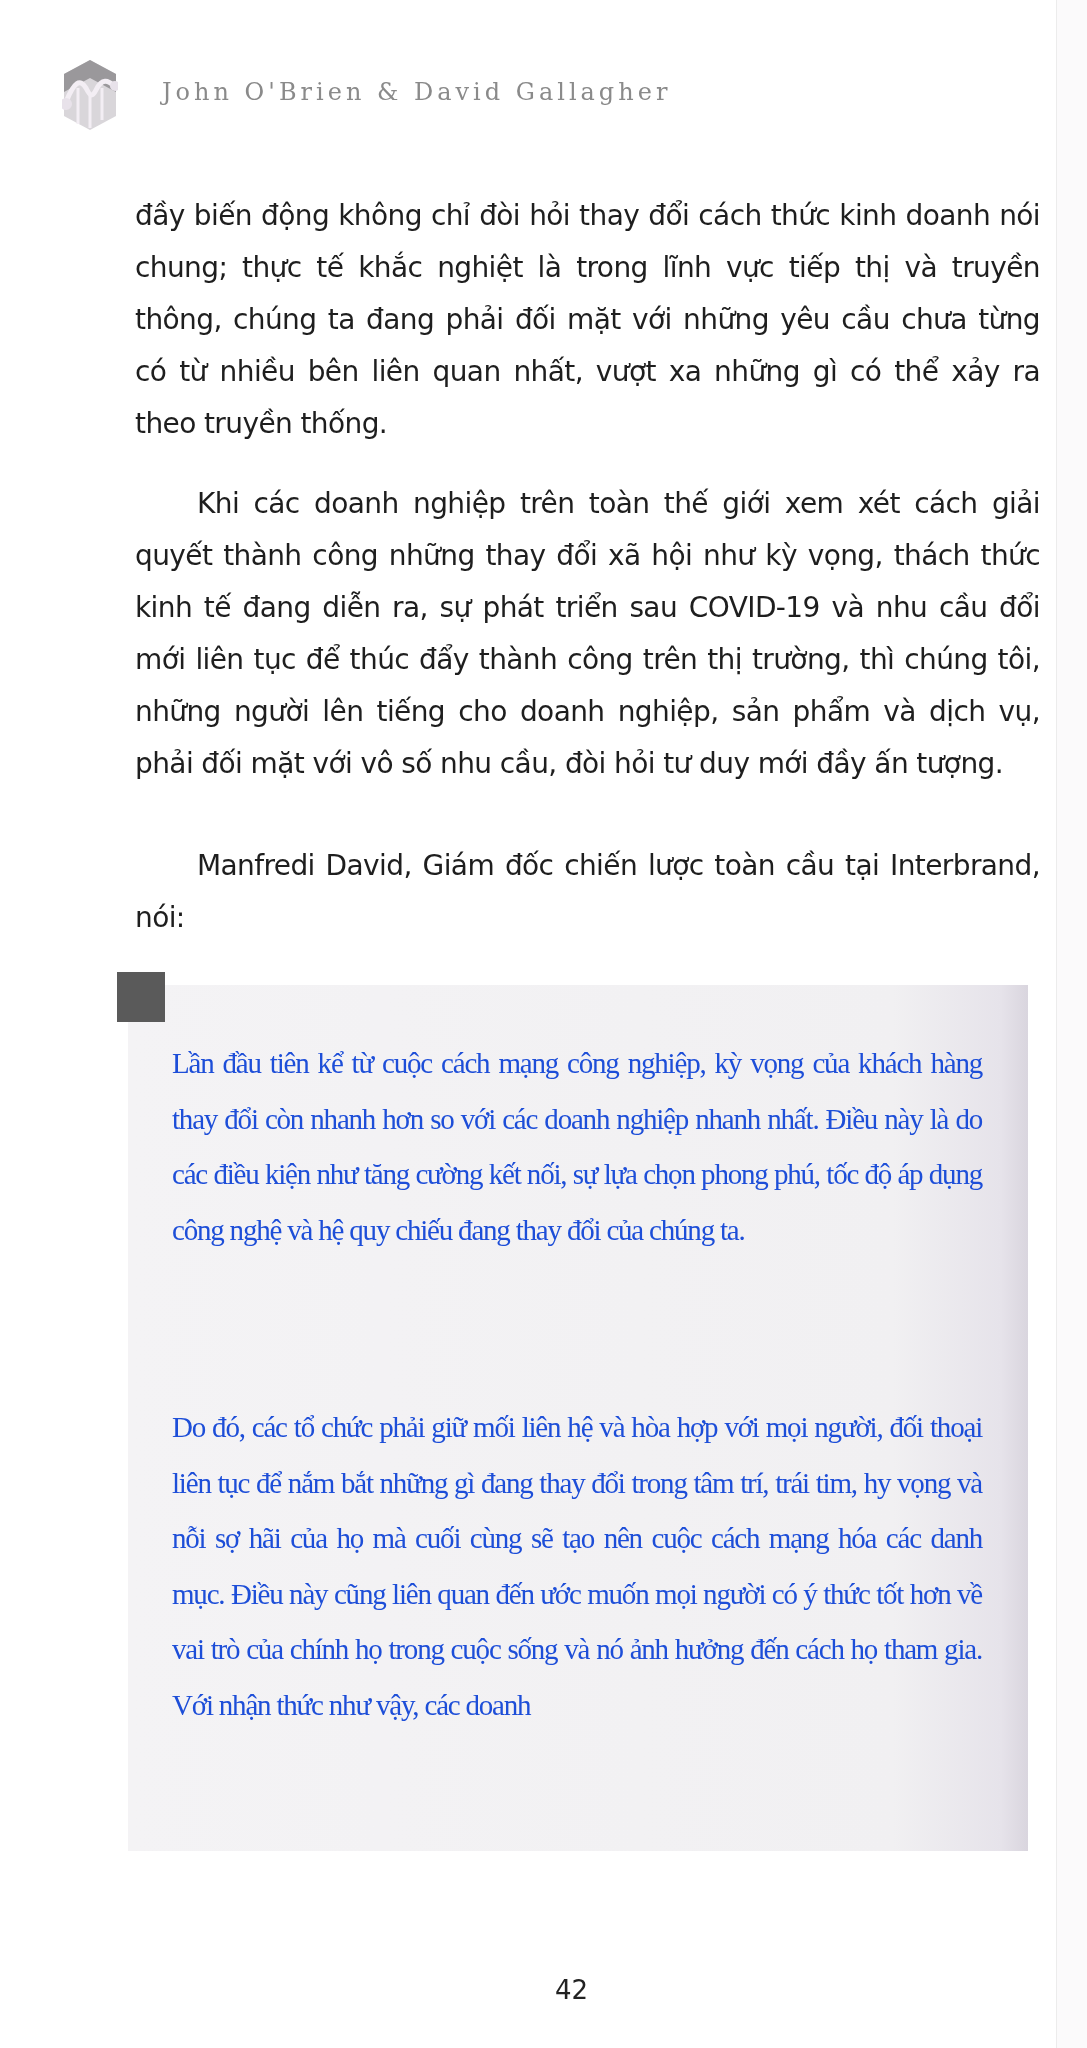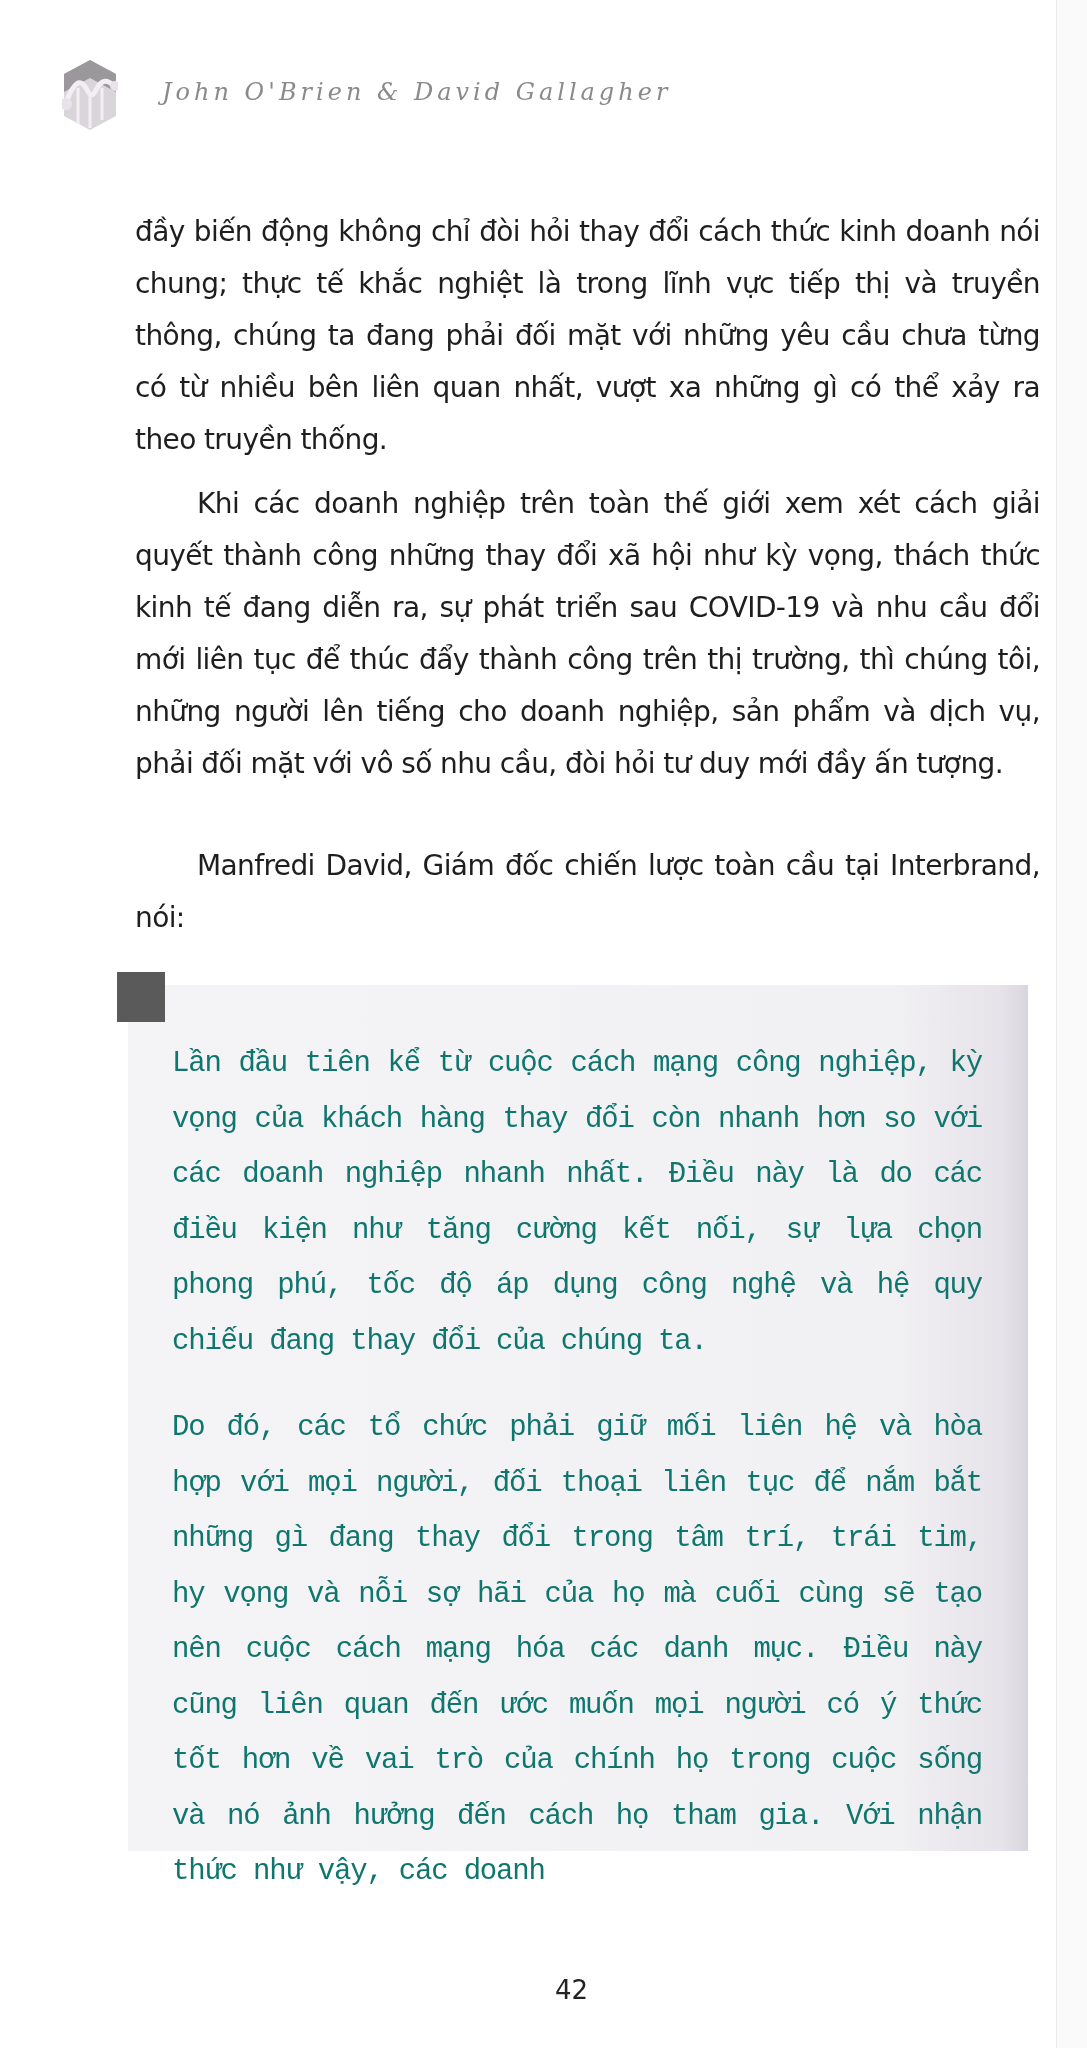--- a/index.html
+++ b/index.html
@@ -14,48 +14,48 @@
     background:#fbfafb; border-left:1px solid #ececec;
   }
   .header {
     position:absolute; left:62px; top:56px; height:80px; width:700px;
   }
   .logo {
     position:absolute; left:0; top:2px; width:56px; height:76px;
   }
   .running-head {
     position:absolute; left:100px; top:22px;
-    font-family:"DejaVu Serif", serif; font-style:italic;
+    font-family:"DejaVu Serif", serif; 
     font-size:24px; letter-spacing:4px; color:#8a8a8a;
     white-space:nowrap;
   }
   .body-text {
     position:absolute; left:135px; width:905px;
     font-family:"DejaVu Sans", sans-serif;
     font-size:28px; line-height:52px; color:#1e1e1e;
     text-align:justify; letter-spacing:-0.6px;
   }
   .body-text p { margin:0 0 0 0; }
   .indent { text-indent:62px; }
-  #p1 { top:206px; }
+  #p1 { top:190px; }
   #p2 { top:478px; }
   #p3 { top:840px; }
 
   .quote-mark {
     position:absolute; left:117px; top:972px; width:48px; height:50px;
     background:#5a5a5a;
   }
   .quote-box {
     position:absolute; left:128px; top:985px; width:900px; height:866px;
     background:linear-gradient(90deg,#f4f3f5 0%, #f1f0f2 85%, #e6e3ea 97%, #d9d5de 100%);
   }
   .quote-text {
     position:absolute; left:172px; width:810px;
-    font-family:Liberation Mono, monospace;
-    font-size:29px; line-height:55.5px; color:#0f766e;
+    font-family:Liberation Serif, serif;
+    font-size:29px; line-height:55.5px; color:#1d4ed8;
     text-align:justify; letter-spacing:-1.2px;
   }
   #q1 { top:1036px; }
   #q2 { top:1400px; }
 
   .page-number {
     position:absolute; left:0; width:1087px; top:1975px;
     text-align:center;
     font-family:"DejaVu Sans", sans-serif; font-size:26px; color:#222;padding-left:28px;
   }

